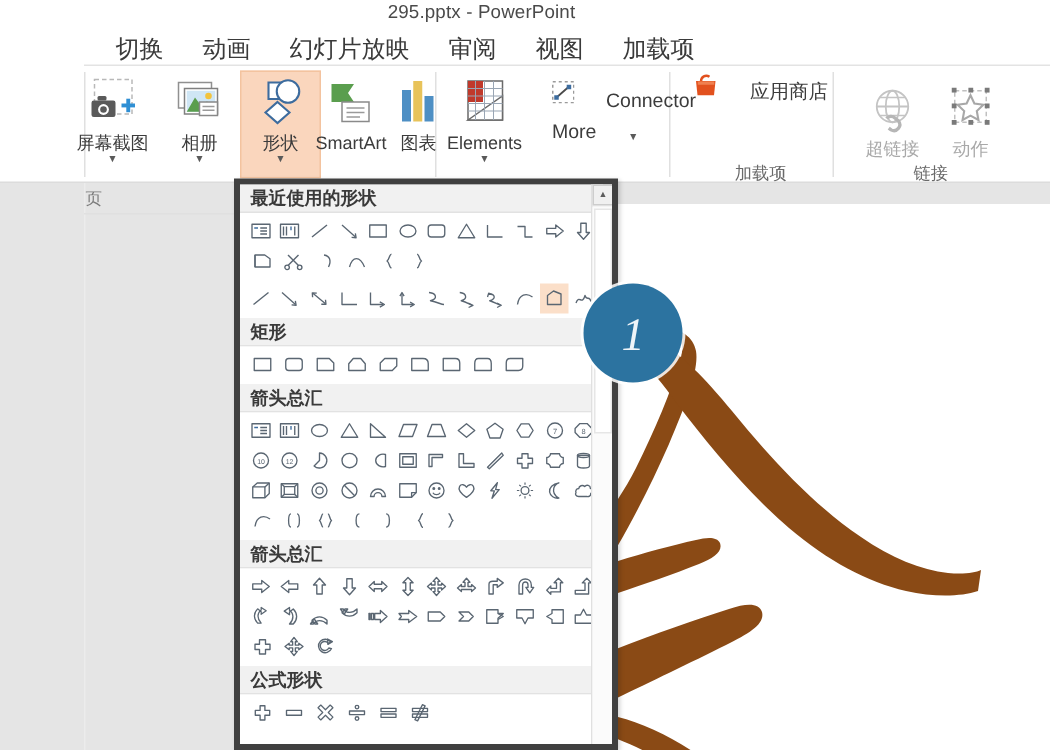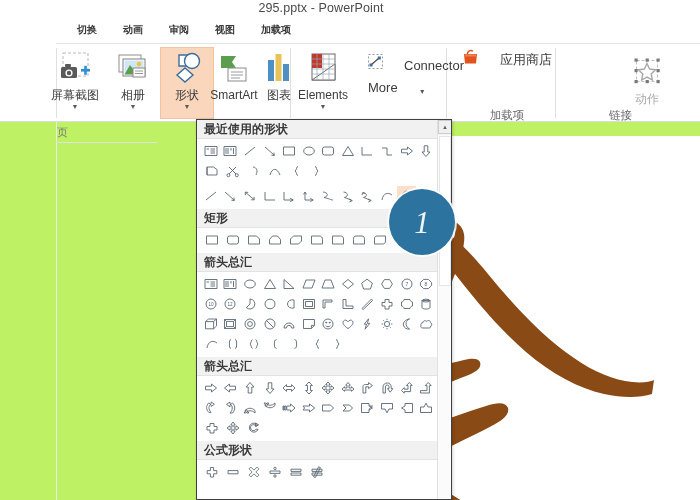--- a/index.html
+++ b/index.html
@@ -3,43 +3,43 @@
 <meta charset="utf-8">
 <style>
   * { box-sizing: border-box; margin: 0; padding: 0; }
   html, body {
     width: 700px; height: 500px;
     overflow: hidden;
     background: #ffffff;
     font-family: "Liberation Sans", "DejaVu Sans", sans-serif;
     -webkit-font-smoothing: antialiased;
   }
-  #app { position: relative; width: 700px; height: 500px; background: #bef264; }
+  #app { position: relative; width: 700px; height: 500px; background: #e5e5e5; }
 
   
   .titlebar {
     position: absolute; left: 0; top: 0; width: 700px; height: 20px;
     background: #ffffff;
   }
   .titlebar .title {
     position: absolute; left: 0; top: 1px; width: 700px;
     text-align: center; font-size: 12.5px; color: #4a4a4a;
     letter-spacing: 0.1px;
     padding-right: 58px;
   }
 
   
   .tabrow {
     position: absolute; left: 0; top: 20px; width: 700px; height: 24px;
     background: #ffffff;
   }
   .tabs-inner { position: absolute; left: 64px; top: 0; display: flex; gap: 0; }
   .tab {
-    font-size: 10px; color: #3a3a3a; padding: 3px 13px 4px 13px;
-    white-space: nowrap; cursor: default; font-weight: bold;
+    font-size: 16px; color: #3a3a3a; padding: 3px 13px 4px 13px;
+    white-space: nowrap; cursor: default;
   }
 
   
   .tabline {
     position: absolute; left: 56px; top: 43px; width: 644px; height: 1px;
     background: #e3e3e3;
   }
 
   
   .ribbon {
@@ -68,24 +68,23 @@
   .rbtn-sm .lbl { font-size: 13px; color: #3c3c3c; white-space: nowrap; }
 
   .grouplabel {
     position: absolute; font-size: 11.5px; color: #6a6a6a; text-align: center;
     white-space: nowrap;
   }
 
   
   .gallery {
     position: absolute; left: 156px; top: 119px; width: 256px; height: 381px;
-    background: #ffffff; border: 1px solid #404040;
+    background: #ffffff; border: 4px solid #404040;
     box-shadow: 1px 1px 3px rgba(0,0,0,0.18);
     overflow: hidden;
-    margin-left: 40px;
   }
   .g-header {
     height: 19px; background: #f1f1f1; border-bottom: 1px solid #e2e2e2;
     display: flex; align-items: center; padding-left: 7px;
     font-size: 12px; color: #3a3a3a; font-weight: bold; white-space: nowrap;
   }
   .g-rows { padding: 2px 3px 3px 4px; background: #fff; }
   .g-row { display: flex; gap: 0px; height: 20px; }
   .g-cell {
     width: 21px; height: 20px; display: flex; align-items: center; justify-content: center;
@@ -151,20 +150,21 @@
 <div id="app">
 
   <div class="titlebar">
     <div class="title">295.pptx - PowerPoint</div>
   </div>
 
   <div class="tabrow">
     <div class="tabs-inner" id="tabs">
         <div class="tab">切换</div>
         <div class="tab">动画</div>
+        <div class="tab">幻灯片放映</div>
         <div class="tab">审阅</div>
         <div class="tab">视图</div>
         <div class="tab">加载项</div>
       </div>
   </div>
   <div class="tabline"></div>
 
   <div class="ribbon">
 
     <div class="rb-sep" style="left:56px"></div>
@@ -284,20 +284,33 @@
         <svg width="17" height="17" viewBox="0 0 17 17">
           <path d="M2 6 L15 6 L14 15.5 L3 15.5 Z" fill="#e2511e"></path>
           <path d="M5.3 6.5 C5.3 3 8.5 1.5 11 3.2" fill="none" stroke="#e2511e" stroke-width="1.6"></path>
           <rect x="3.2" y="6.3" width="11" height="2.2" fill="#f08050"></rect>
         </svg>
       </span>
       <span class="lbl">应用商店</span>
     </div>
 
 
+    <div class="rbtn" style="left:568px; top:8px;">
+      <div class="ic">
+        <svg width="36" height="34" viewBox="0 0 36 34">
+          <circle cx="18" cy="13" r="10.5" fill="none" stroke="#c4c4c4" stroke-width="1.2"></circle>
+          <ellipse cx="18" cy="13" rx="4.5" ry="10.5" fill="none" stroke="#c4c4c4" stroke-width="1.2"></ellipse>
+          <line x1="7.5" y1="13" x2="28.5" y2="13" stroke="#c4c4c4" stroke-width="1.2"></line>
+          <line x1="9.5" y1="7" x2="26.5" y2="7" stroke="#c4c4c4" stroke-width="1"></line>
+          <line x1="9.5" y1="19" x2="26.5" y2="19" stroke="#c4c4c4" stroke-width="1"></line>
+          <path d="M14 21 a4 4 0 0 1 5.6 -0.4 l2.4 2 a4 4 0 0 1 -5 6 l-1.5 -1.2" fill="none" stroke="#b6b6b6" stroke-width="2.2"></path>
+        </svg>
+      </div>
+      <div class="lbl" style="color:#a9a9a9;">超链接</div>
+    </div>
 
     <div class="rbtn" style="left:620px; top:8px;">
       <div class="ic">
         <svg width="36" height="34" viewBox="0 0 36 34">
           <rect x="7.5" y="2.5" width="21" height="21" fill="none" stroke="#c0c0c0" stroke-dasharray="3,2"></rect>
           <path d="M18 5.5 L20.6 11 L26.6 11.8 L22.2 16 L23.3 22 L18 19.1 L12.7 22 L13.8 16 L9.4 11.8 L15.4 11 Z" fill="none" stroke="#a8a8a8" stroke-width="1.4"></path>
           <g fill="#7a7a7a">
             <rect x="5.5" y="0.5" width="3.2" height="3.2"></rect>
               <rect x="16.6" y="0.5" width="3.2" height="3.2"></rect>
             <rect x="27.5" y="0.5" width="3.2" height="3.2"></rect>

